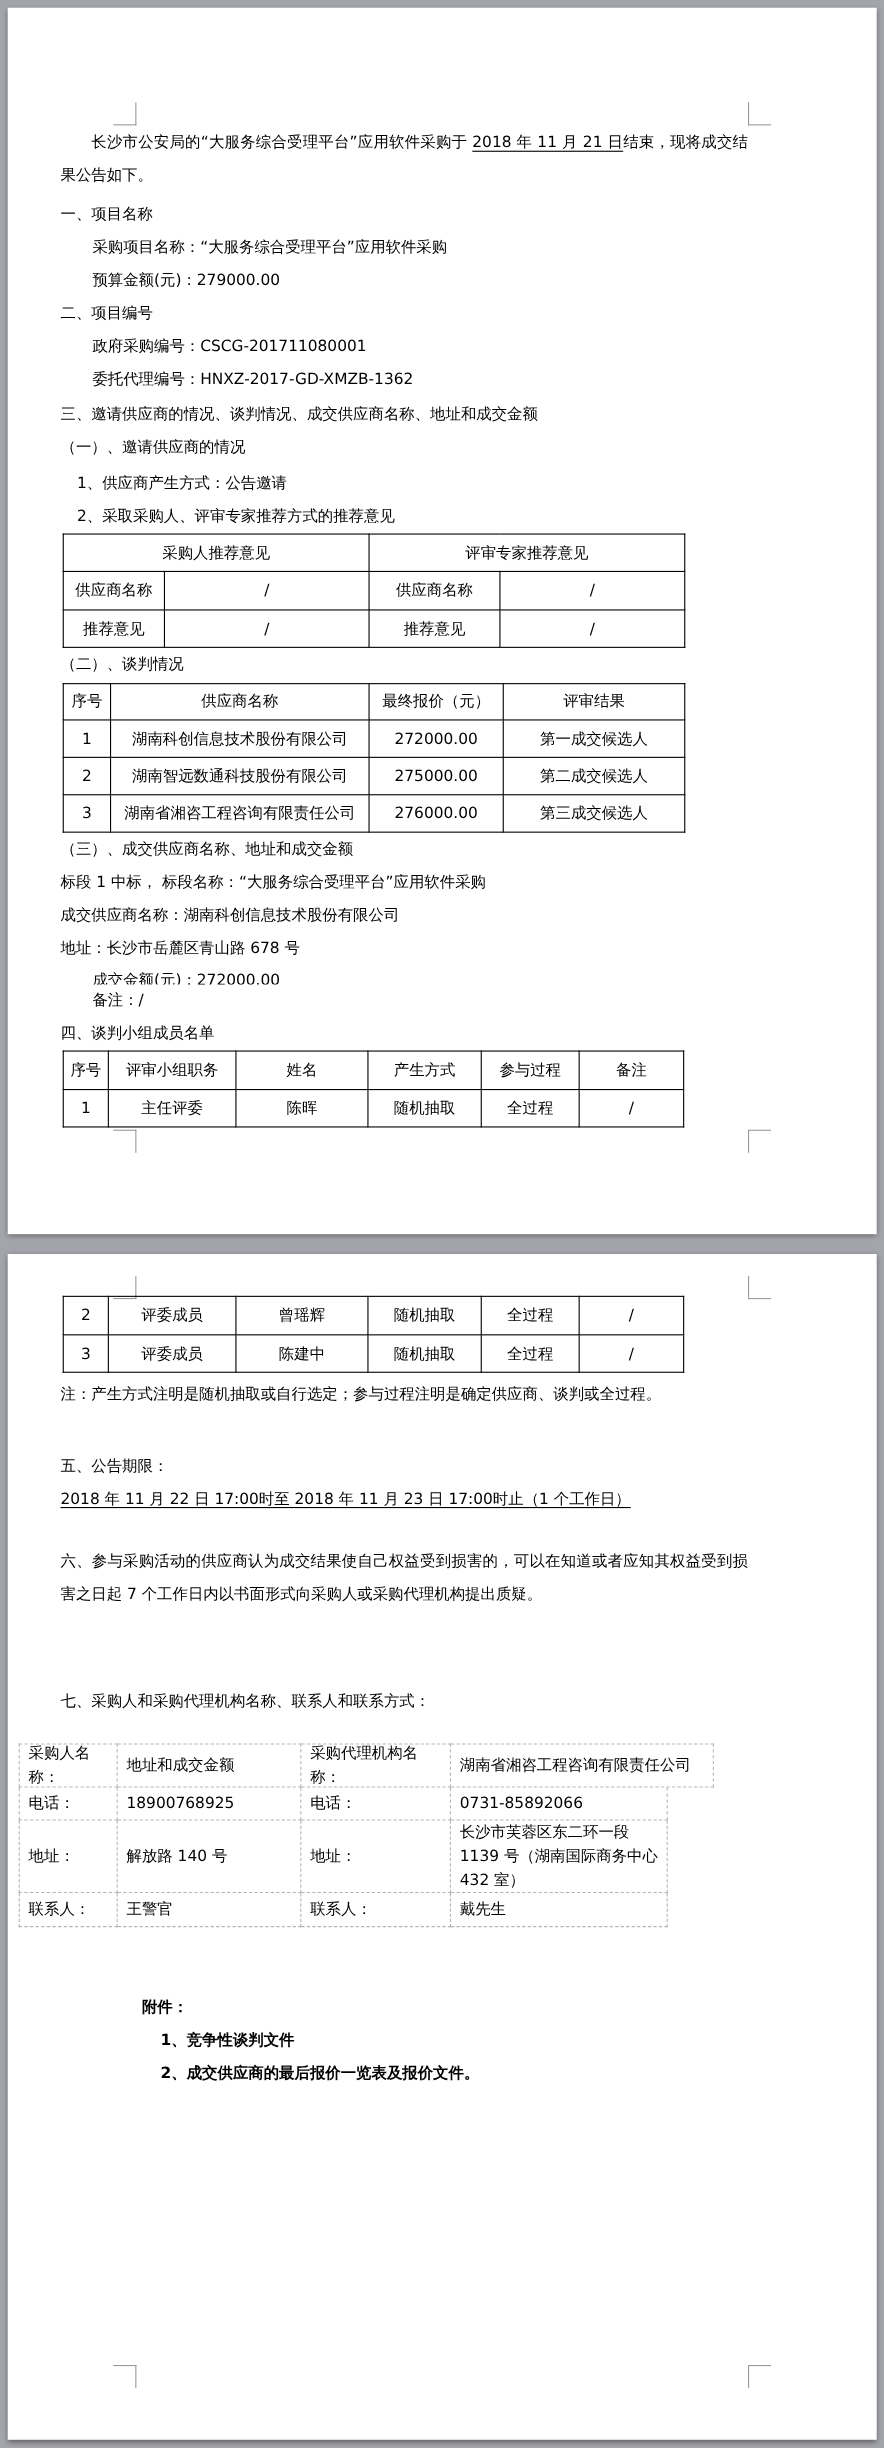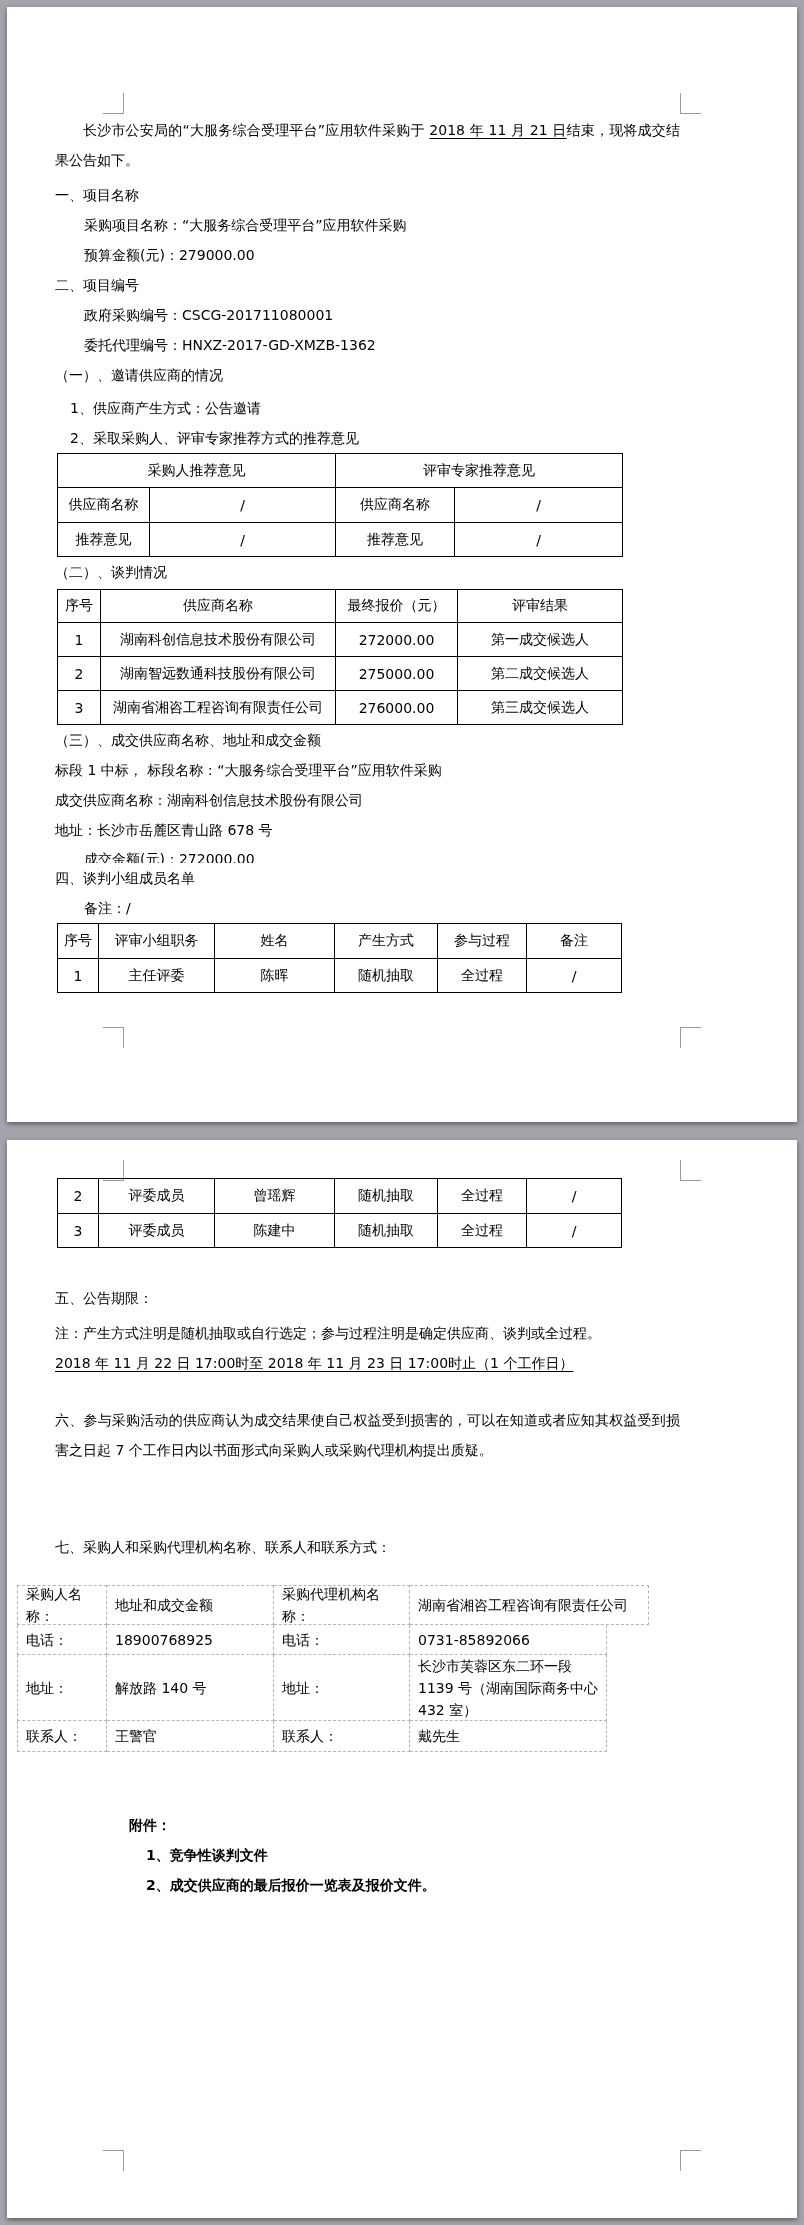--- a/index.html
+++ b/index.html
@@ -62,20 +62,21 @@
     <p class="para indent-first just"><span>长沙市公安局的“大服务综合受理平台”应用软件采购于 </span><span class="u">2018 年 11 月 21 日</span><span>结束，现将成交结果公告如下。</span></p>
 
     <p class="para mt2">一、项目名称</p>
     <p class="para i2">采购项目名称：“大服务综合受理平台”应用软件采购</p>
     <p class="para i2">预算金额(元)：279000.00</p>
 
     <p class="para">二、项目编号</p>
     <p class="para i2">政府采购编号：CSCG-201711080001</p>
     <p class="para i2">委托代理编号：HNXZ-2017-GD-XMZB-1362</p>
 
+    <p class="para mt1">三、邀请供应商的情况、谈判情况、成交供应商名称、地址和成交金额</p>
     <p class="para">（一）、邀请供应商的情况</p>
     <p class="para i1 mt3">1、供应商产生方式：公告邀请</p>
     <p class="para i1">2、采取采购人、评审专家推荐方式的推荐意见</p>
 
     <table class="t">
       <colgroup>
           <col style="width:92px">
           <col style="width:186px">
           <col style="width:119px">
           <col style="width:168px">
@@ -137,23 +138,23 @@
     </tbody>
       </table>
 
     <p class="para">（三）、成交供应商名称、地址和成交金额</p>
     <p class="para">标段 1 中标， 标段名称：“大服务综合受理平台”应用软件采购</p>
     <p class="para">成交供应商名称：湖南科创信息技术股份有限公司</p>
     <p class="para">地址：长沙市岳麓区青山路 678 号</p>
     <div class="clipped i2">
         <span>成交金额(元)：272000.00</span>
       </div>
+    <p class="para i2">备注：/</p>
+
     <p class="para">四、谈判小组成员名单</p>
-
-    <p class="para i2">备注：/</p>
 
     <table class="t">
       <colgroup>
           <col style="width:41px">
           <col style="width:116px">
           <col style="width:120px">
           <col style="width:103px">
           <col style="width:89px">
           <col style="width:95px">
         </colgroup>
@@ -208,23 +209,23 @@
         <td>3</td>
         <td>评委成员</td>
         <td>陈建中</td>
         <td>随机抽取</td>
         <td>全过程</td>
         <td>/</td>
       </tr>
     </tbody>
       </table>
 
+    <p class="para mt2">注：产生方式注明是随机抽取或自行选定；参与过程注明是确定供应商、谈判或全过程。</p>
+
     <p class="para mt35">五、公告期限：</p>
-
-    <p class="para mt2">注：产生方式注明是随机抽取或自行选定；参与过程注明是确定供应商、谈判或全过程。</p>
     <p class="para u">2018 年 11 月 22 日 17:00时至 2018 年 11 月 23 日 17:00时止（1 个工作日）</p>
 
     <p class="para just mt27">六、参与采购活动的供应商认为成交结果使自己权益受到损害的，可以在知道或者应知其权益受到损害之日起 7 个工作日内以书面形式向采购人或采购代理机构提出质疑。</p>
 
     <p class="para mt67">七、采购人和采购代理机构名称、联系人和联系方式：</p>
 
     <div class="ct">
       <div class="ct-row first r1">
         <div class="ct-cell c1">采购人名称：</div>
         <div class="ct-cell c2">地址和成交金额</div>

